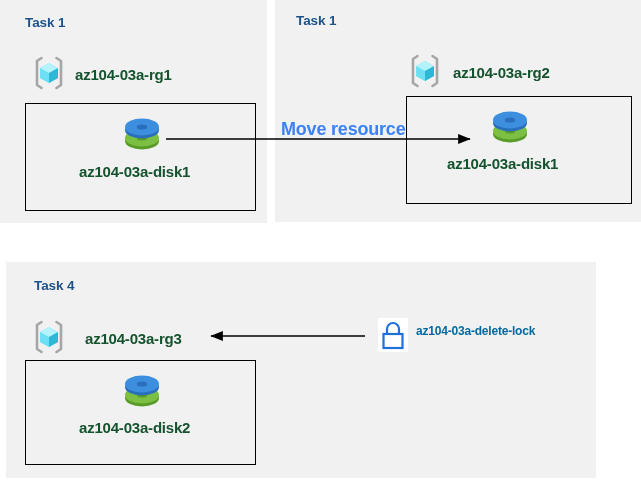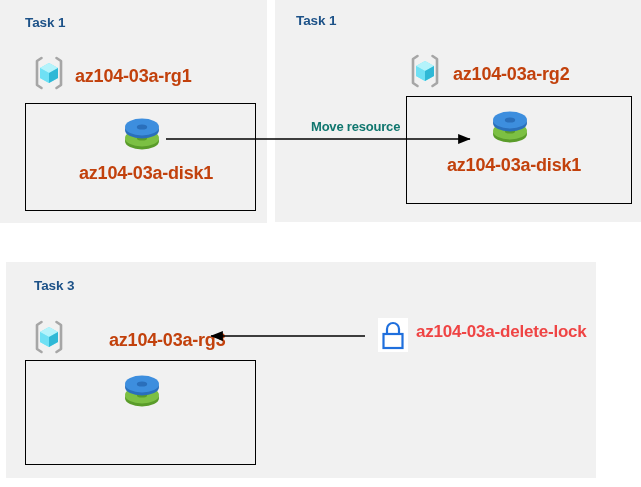--- a/index.html
+++ b/index.html
@@ -32,38 +32,37 @@
   }
   .inner-box {
     position: absolute;
     border: 1.4px solid #000000;
     background: transparent;
     box-sizing: border-box;
   }
   .node-label {
     position: absolute;
     font-weight: bold;
+    font-size: 15px;
+    color: #14532d;
+    white-space: nowrap;
+    letter-spacing: -0.2px;
+  }
+  .edge-label {
+    position: absolute;
+    font-weight: bold;
     font-size: 18px;
-    color: #c2410c;
+    color: #3b82f6;
     white-space: nowrap;
     letter-spacing: -0.2px;
   }
-  .edge-label {
-    position: absolute;
-    font-weight: bold;
-    font-size: 13px;
-    color: #0f766e;
-    white-space: nowrap;
-    letter-spacing: -0.2px;
-    margin-left: 30px;
-  }
   .lock-label {
     position: absolute;
-    font-size: 17px;
-    color: #ef4444;
+    font-size: 12px;
+    color: #0369a1;
     white-space: nowrap;
     letter-spacing: -0.2px;
   }
   .lock-label .l1 { font-weight: bold; display: block; line-height: 15px; }
   .lock-label .l2 { display: block; line-height: 15px; }
   .lock-label .l2 b { font-weight: bold; }
   .icon {
     position: absolute;
   }
   .icon svg { display: block; }
@@ -143,46 +142,47 @@
         <polygon points="0 0, 9 3.5, 0 7" fill="#000000"></polygon>
       </marker>
     </defs>
     <line x1="0" y1="11" x2="304" y2="11" stroke="#000000" stroke-width="1.4" marker-end="url(#arrowRight)"></line>
   </svg>
 
   <div class="edge-label" style="left:281px; top:119px;">Move resource</div>
 
   <div class="panel" style="left:6px; top:262px; width:590px; height:216px;"></div>
 
-  <div class="task-title" style="left:34px; top:278px;">Task 3</div>
+  <div class="task-title" style="left:34px; top:278px;">Task 4</div>
 
   <div class="icon" style="left:34px; top:320px; width:30px; height:34px;">
     <svg width="30" height="34" viewBox="0 0 30 34">
       <path d="M7.5 2 L3 5 L3 29 L7.5 32" fill="none" stroke="#a6a6a6" stroke-width="2.6" stroke-linecap="round" stroke-linejoin="round"></path>
       <path d="M22.5 2 L27 5 L27 29 L22.5 32" fill="none" stroke="#a6a6a6" stroke-width="2.6" stroke-linecap="round" stroke-linejoin="round"></path>
       <polygon points="15,7 24,12 24,22 15,27 6,22 6,12" fill="#7ceaf7"></polygon>
       <polygon points="15,7 24,12 15,17 6,12" fill="#b4f3fb"></polygon>
       <polygon points="15,17 24,12 24,22 15,27" fill="#2fb8d6"></polygon>
       <polygon points="15,17 6,12 6,22 15,27" fill="#6fe0f4"></polygon>
     </svg>
   </div>
-  <div class="node-label" style="left:85px; top:330px;margin-left:24px;">az104-03a-rg3</div>
+  <div class="node-label" style="left:85px; top:330px;">az104-03a-rg3</div>
 
   <div class="inner-box" style="left:25px; top:360px; width:231px; height:105px;"></div>
 
   <div class="icon" style="left:121px; top:372px; width:42px; height:38px;">
     <svg width="42" height="38" viewBox="0 0 42 38">
       <ellipse cx="21" cy="26" rx="17" ry="8.5" fill="#5a9c2a"></ellipse>
       <ellipse cx="21" cy="23" rx="17" ry="8.5" fill="#7cc043"></ellipse>
       <ellipse cx="21" cy="23" rx="5.2" ry="2.6" fill="#5a9c2a"></ellipse>
       <ellipse cx="21" cy="15" rx="17" ry="8.5" fill="#2a6fbb"></ellipse>
       <ellipse cx="21" cy="12" rx="17" ry="8.5" fill="#3d8ede"></ellipse>
       <ellipse cx="21" cy="12" rx="5.2" ry="2.6" fill="#2a6fbb"></ellipse>
     </svg>
   </div>
+  <div class="node-label" style="left:79px; top:419px;">az104-03a-disk2</div>
 
   <svg class="arrow-svg" style="left:208px; top:326px;" width="160" height="20" viewBox="0 0 160 20">
     <defs>
       <marker id="arrowLeft" markerWidth="9" markerHeight="7" refX="8.5" refY="3.5" orient="auto">
         <polygon points="0 0, 9 3.5, 0 7" fill="#000000"></polygon>
       </marker>
     </defs>
     <line x1="157" y1="10" x2="3" y2="10" stroke="#000000" stroke-width="1.4" marker-end="url(#arrowLeft)"></line>
   </svg>
 

